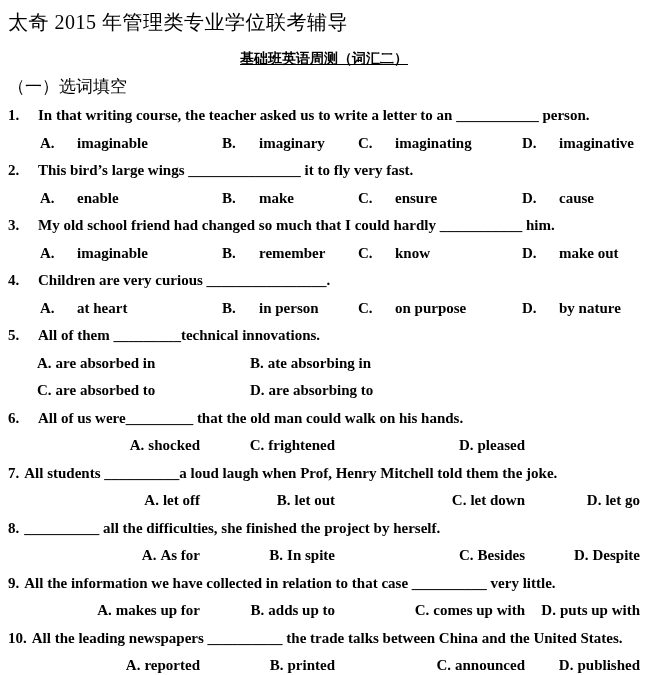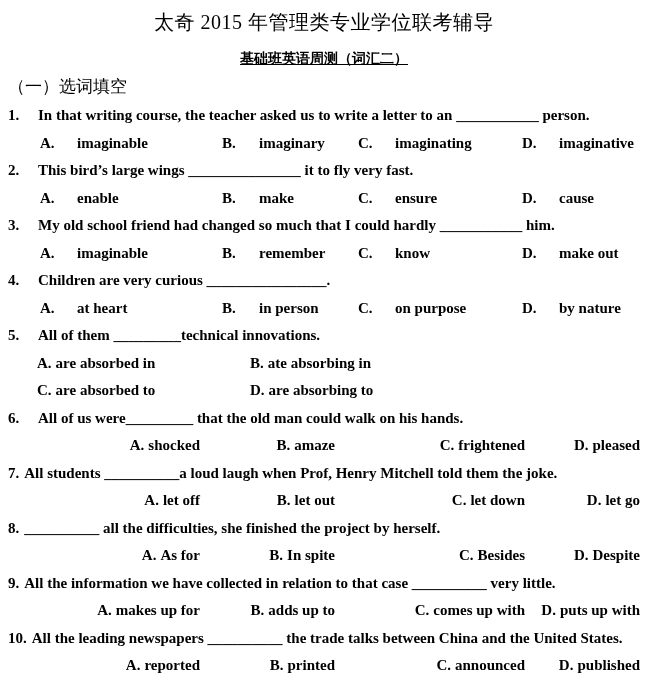--- a/index.html
+++ b/index.html
@@ -11,21 +11,21 @@
     width: 646px;
     height: 675px;
     overflow: hidden;
     font-family: "Liberation Serif", serif;
     color: #000000;
   }
   .page {
     padding: 2px 6px 0 8px;
   }
   .title {
-    text-align: center;
+    text-align: left;
     font-size: 20px;
     line-height: 28px;
     margin-top: 6px;
     letter-spacing: 0.5px;
   }
   .subtitle {
     text-align: center;
     font-size: 14px;
     font-weight: bold;
     line-height: 20px;
@@ -128,21 +128,20 @@
     <div class="opts g2">
       <span class="opt"><span class="letter">A.</span><span class="olabel">are absorbed in</span></span>
       <span class="opt"><span class="letter">B.</span><span class="olabel">ate absorbing in</span></span>
       <span class="opt"><span class="letter">C.</span><span class="olabel">are absorbed to</span></span>
       <span class="opt"><span class="letter">D.</span><span class="olabel">are absorbing to</span></span>
     </div>
 
     <div class="q hang"><span class="qnum">6.</span><span class="qtext">All of us were_________ that the old man could walk on his hands.</span></div>
     <div class="opts g3">
       <span class="opt"><span class="letter">A.</span><span class="olabel">shocked</span></span>
-      <span class="opt"><span class="letter">B.</span><span class="olabel">amaze</span></span>
       <span class="opt"><span class="letter">C.</span><span class="olabel">frightened</span></span>
       <span class="opt"><span class="letter">D.</span><span class="olabel">pleased</span></span>
     </div>
 
     <div class="q plain"><span class="qnum">7.</span><span class="qtext">All students __________a loud laugh when Prof, Henry Mitchell told them the joke.</span></div>
     <div class="opts g3">
       <span class="opt"><span class="letter">A.</span><span class="olabel">let off</span></span>
       <span class="opt"><span class="letter">B.</span><span class="olabel">let out</span></span>
       <span class="opt"><span class="letter">C.</span><span class="olabel">let down</span></span>
       <span class="opt"><span class="letter">D.</span><span class="olabel">let go</span></span>

